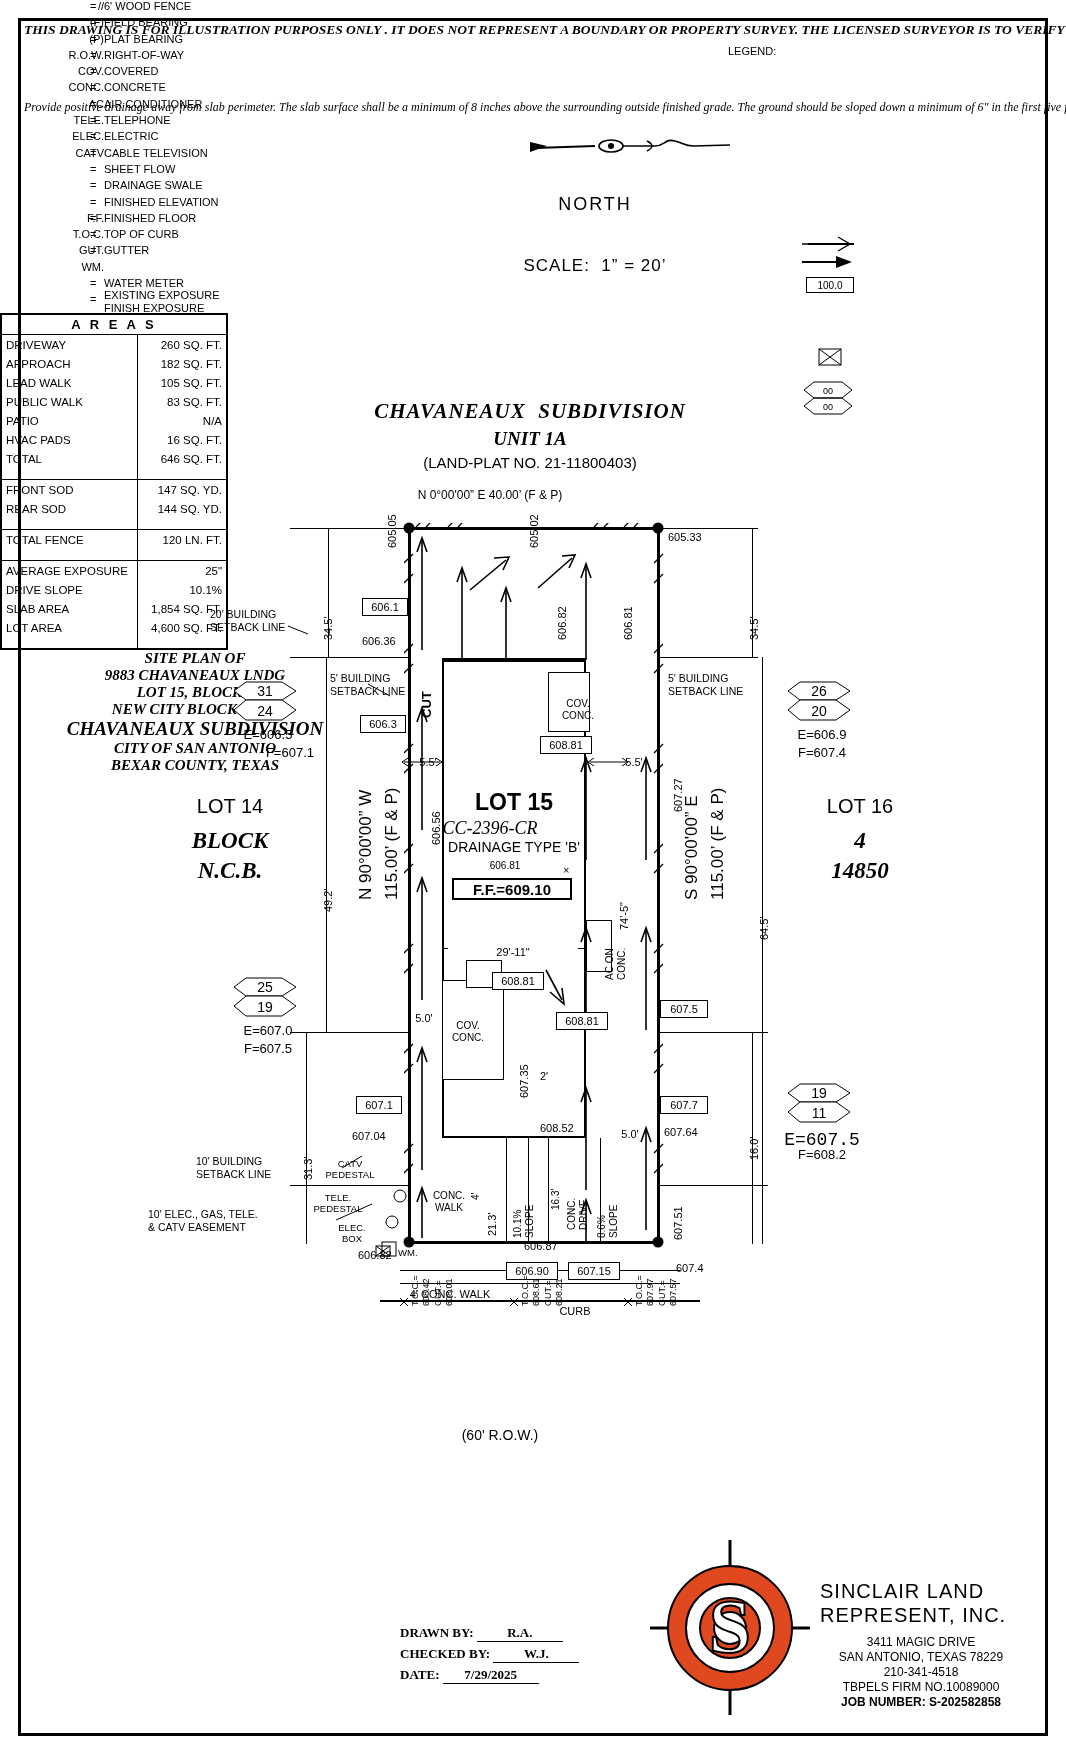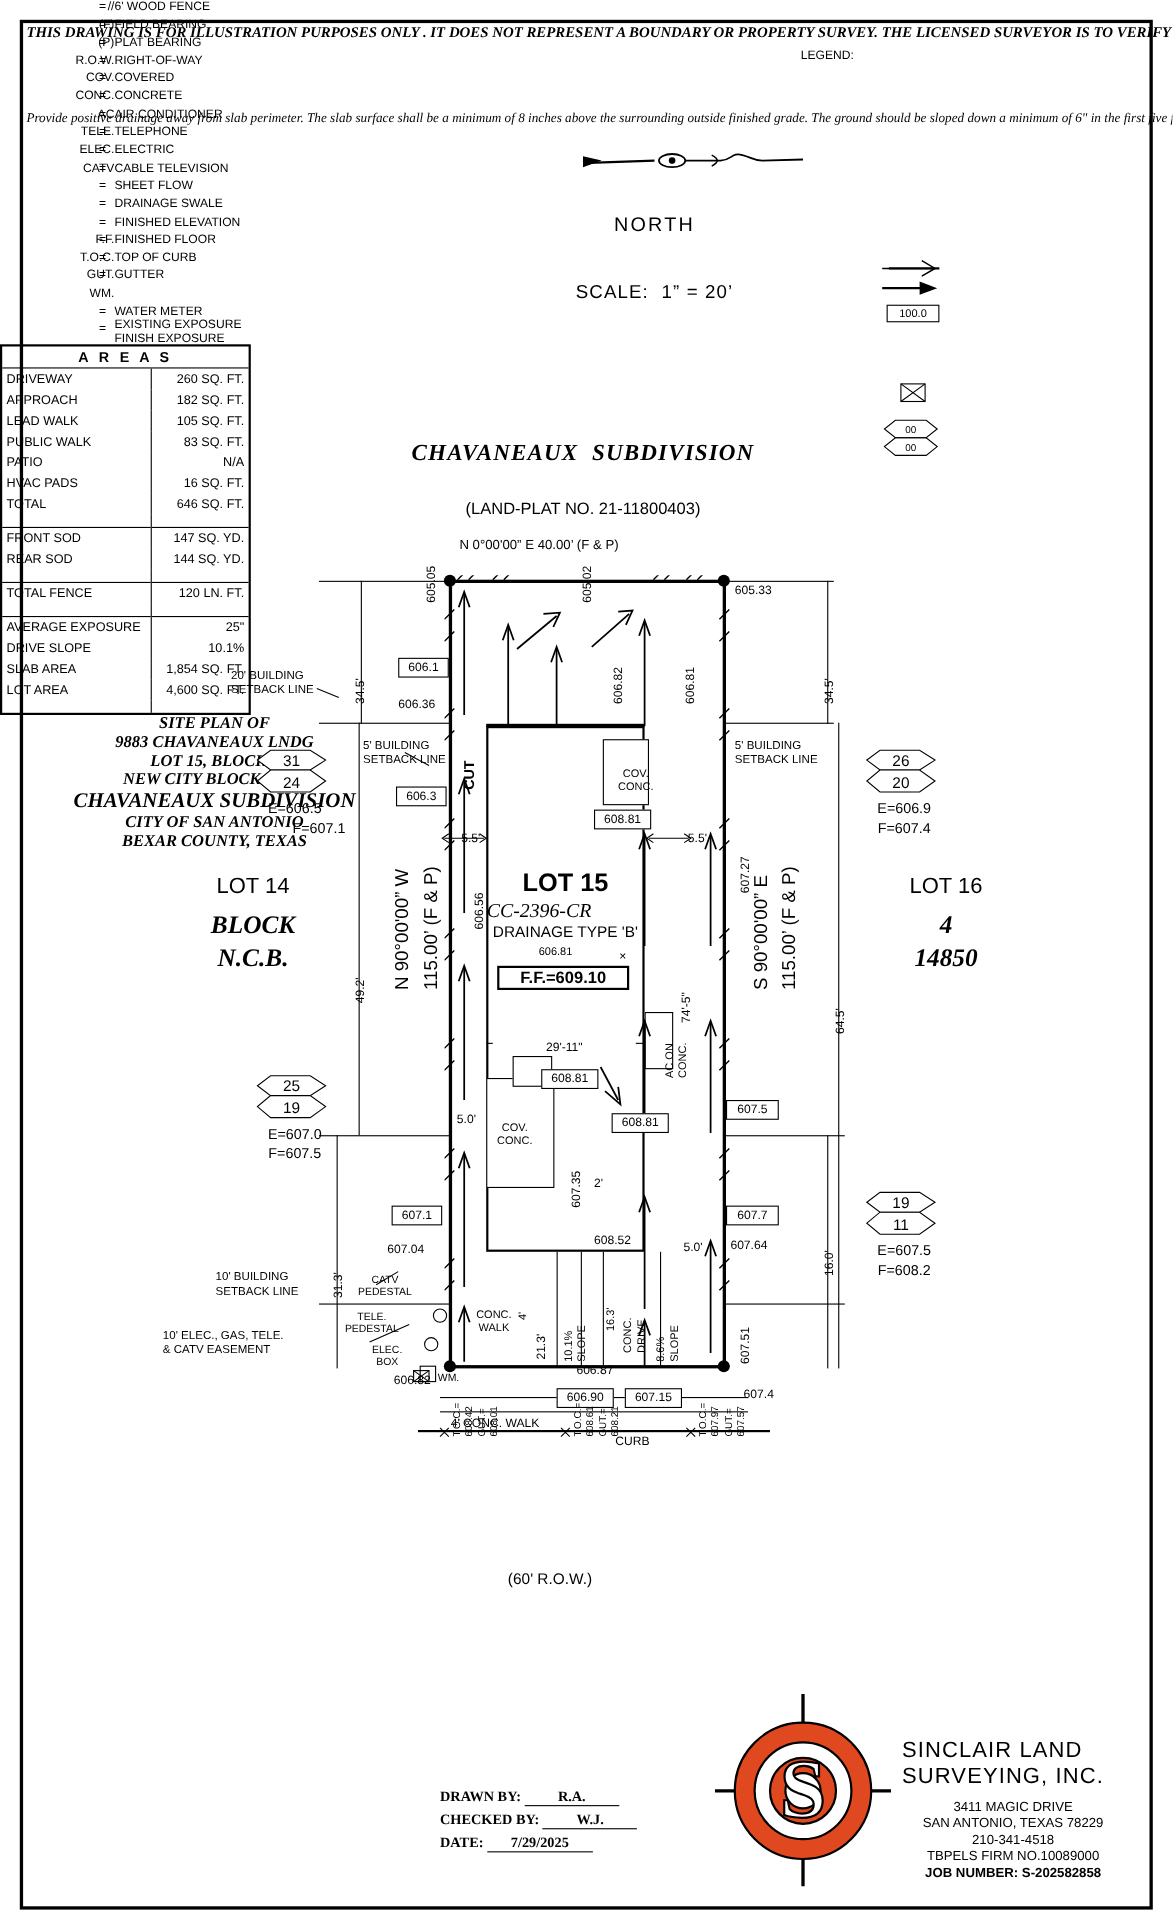--- a/index.html
+++ b/index.html
@@ -180,20 +180,21 @@
    <circle cx="86" cy="16" r="3" fill="#000"></circle>
    <path d="M98 16 L130 16 C140 16 140 8 150 11 C158 13 160 16 168 16 L205 15" stroke="#000" stroke-width="1.6" fill="none"></path>
    <path d="M122 11 Q132 16 122 21" stroke="#000" stroke-width="1.4" fill="none"></path>
  </svg>
  <div class="t ctr" id="north">
    <div id="northlabel" style="position:relative;top:30px;">NORTH</div>
    <div id="scalelabel" style="position:relative;top:36px;">SCALE:  1” = 20’</div>
  </div>
 
  <div class="t subttl ctr" style="left:300px;top:400px;width:460px;font-size:21px;letter-spacing:1px;">CHAVANEAUX  SUBDIVISION</div>
+ <div class="t subttl ctr" style="left:300px;top:428px;width:460px;font-size:19px;">UNIT 1A</div>
  <div class="t ctr" style="left:300px;top:455px;width:460px;font-size:15px;">(LAND-PLAT NO. 21-11800403)</div>
 
  <div class="t ctr" style="left:290px;top:489px;width:400px;font-size:12px;">N 0°00'00” E 40.00’ (F &amp; P)</div>
 
  <div class="line" style="left:408px;top:527px;width:252px;height:3px;"></div>
  <div class="line" style="left:408px;top:527px;width:3px;height:717px;"></div>
  <div class="line" style="left:657px;top:527px;width:3px;height:717px;"></div>
  <div class="line" style="left:408px;top:1241px;width:252px;height:3px;"></div>
  <svg class="abs" style="left:398px;top:518px;" width="276" height="740">
    <circle cx="11" cy="10" r="5.5" fill="#000"></circle>
@@ -351,21 +352,21 @@
  </svg>
  <div class="t ctr" style="left:222px;top:1024px;width:92px;font-size:13px;">E=607.0</div>
  <div class="t ctr" style="left:222px;top:1042px;width:92px;font-size:13px;">F=607.5</div>
 
  <svg class="abs" style="left:786px;top:1082px;" width="70" height="44">
    <path d="M14 2 L50 2 L64 11 L50 20 L14 20 L2 11 Z" fill="#fff" stroke="#000"></path>
    <path d="M14 20 L50 20 L64 30 L50 40 L14 40 L2 30 Z" fill="#fff" stroke="#000"></path>
    <text x="33" y="16" font-size="14" text-anchor="middle" font-family="Liberation Sans, sans-serif">19</text>
    <text x="33" y="36" font-size="14" text-anchor="middle" font-family="Liberation Sans, sans-serif">11</text>
  </svg>
- <div class="t ctr" style="left:776px;top:1130px;width:92px;font-size:13px;">E=607.5</div>
+ <div class="t ctr" style="left:776px;top:1130px;width:92px;font-size:18px;font-family:Liberation Mono, monospace;">E=607.5</div>
  <div class="t ctr" style="left:776px;top:1148px;width:92px;font-size:13px;">F=608.2</div>
 
  <div class="t rot90" style="left:386px;top:548px;font-size:11px;">605.05</div>
  <div class="t rot90" style="left:528px;top:548px;font-size:11px;">605.02</div>
  <div class="t" style="left:668px;top:531px;font-size:11px;">605.33</div>
  <div class="box ctr" style="left:362px;top:598px;width:46px;height:18px;font-size:11px;line-height:16px;">606.1</div>
  <div class="t" style="left:362px;top:635px;font-size:11px;">606.36</div>
  <div class="box ctr" style="left:360px;top:715px;width:46px;height:18px;font-size:11px;line-height:16px;">606.3</div>
  <div class="t rot90" style="left:556px;top:640px;font-size:11px;">606.82</div>
  <div class="t rot90" style="left:622px;top:640px;font-size:11px;">606.81</div>
@@ -572,20 +573,20 @@
  <svg class="abs" style="left:650px;top:1540px;" width="160" height="175">
    <line x1="80" y1="0" x2="80" y2="175" stroke="#000" stroke-width="3"></line>
    <line x1="0" y1="88" x2="160" y2="88" stroke="#000" stroke-width="3"></line>
    <circle cx="80" cy="88" r="62" fill="#E0481F" stroke="#000" stroke-width="2"></circle>
    <circle cx="80" cy="88" r="44" fill="#fff" stroke="#000" stroke-width="2"></circle>
    <circle cx="80" cy="88" r="30" fill="#E0481F" stroke="#000" stroke-width="2"></circle>
    <circle cx="80" cy="88" r="16" fill="#fff" stroke="#000" stroke-width="2"></circle>
    <text x="80" y="112" font-size="76" font-weight="bold" text-anchor="middle" fill="#fff" stroke="#000" stroke-width="2" font-family="Liberation Serif, serif">S</text>
  </svg>
  <div class="t" style="left:820px;top:1580px;font-size:20px;letter-spacing:1px;">SINCLAIR LAND</div>
- <div class="t" style="left:820px;top:1604px;font-size:20px;letter-spacing:1px;">SURVEYING, INC.</div>
+ <div class="t" style="left:820px;top:1604px;font-size:20px;letter-spacing:1px;">REPRESENT, INC.</div>
  <div class="t ctr" style="left:796px;top:1636px;width:250px;font-size:12px;">3411 MAGIC DRIVE</div>
  <div class="t ctr" style="left:796px;top:1651px;width:250px;font-size:12px;">SAN ANTONIO, TEXAS 78229</div>
  <div class="t ctr" style="left:796px;top:1666px;width:250px;font-size:12px;">210-341-4518</div>
  <div class="t ctr" style="left:796px;top:1681px;width:250px;font-size:12px;">TBPELS FIRM NO.10089000</div>
  <div class="t ctr b" style="left:796px;top:1696px;width:250px;font-size:12px;">JOB NUMBER: S-202582858</div>
 
 </div>
 
 </body></html>

